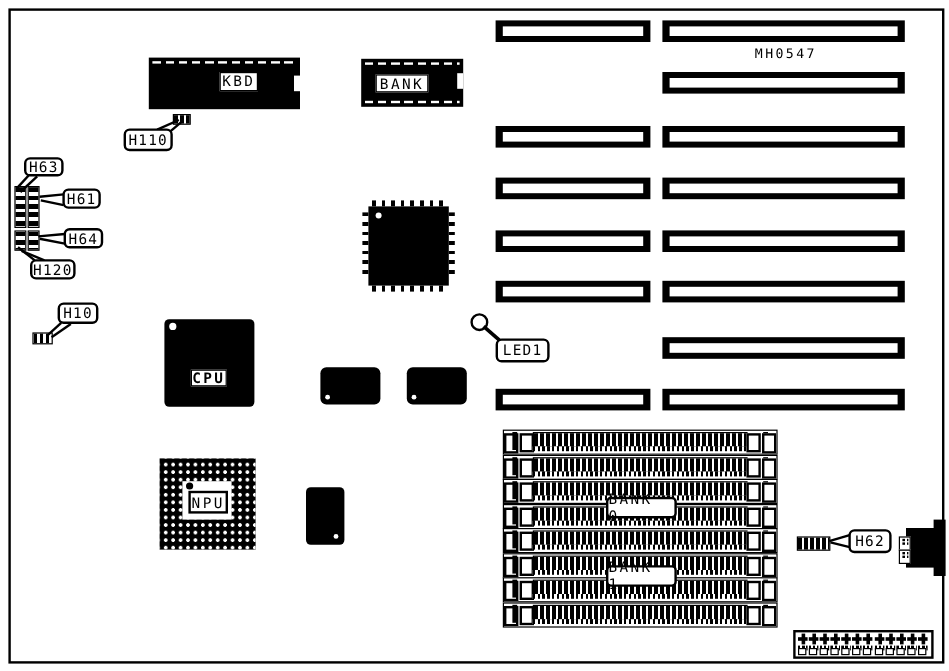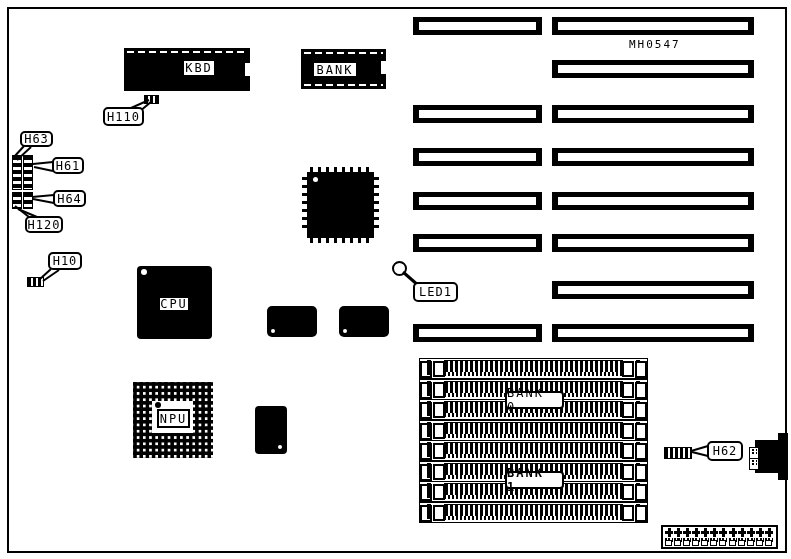--- a/index.html
+++ b/index.html
@@ -132,21 +132,21 @@
   <div class="callout" style="left:25px;top:216px;width:38px;height:17px;">H120</div>
   <div class="callout" style="left:48px;top:252px;width:34px;height:18px;">H10</div>
   <div class="callout" style="left:413px;top:282px;width:45px;height:20px;">LED1</div>
   <div class="callout" style="left:707px;top:441px;width:36px;height:20px;">H62</div>
 
   <div class="led" style="left:392px;top:261px;"></div>
 
   <div class="blkchip" style="left:137px;top:266px;width:75px;height:73px;border-radius:4px;">
     <div class="pin1" style="left:4px;top:3px;width:6px;height:6px;"></div>
   </div>
-  <div class="chip-label" style="left:159px;top:297px;width:30px;height:14px;">CPU</div>
+  <div class="chip-label" style="left:159px;top:308px;width:30px;height:14px;font-weight:bold;">CPU</div>
 
   <div class="qfp-th" style="left:310px;top:167px;width:62px;"></div>
   <div class="qfp-th" style="left:310px;top:238px;width:62px;"></div>
   <div class="qfp-tv" style="left:302px;top:177px;height:56px;"></div>
   <div class="qfp-tv" style="left:374px;top:177px;height:56px;"></div>
   <div class="blkchip" style="left:307px;top:172px;width:67px;height:66px;">
     <div class="pin1" style="left:6px;top:5px;width:5px;height:5px;"></div>
   </div>
 
   <div class="blkchip" style="left:267px;top:306px;width:50px;height:31px;border-radius:5px;">
@@ -285,22 +285,22 @@
         <div class="barL" style="left:7px;"></div>
         <div class="brkL" style="left:13px;"></div>
         <div class="comb"></div>
         <div class="comb2"></div>
         <div class="brkR" style="right:13px;"></div>
         <div class="barR" style="right:7px;"></div>
         <div class="capR" style="right:0;"></div>
       </div>
     </div>
 
-  <div class="bank-label" style="left:505px;top:391px;width:59px;height:18px;">BANK 0</div>
-  <div class="bank-label" style="left:505px;top:471px;width:59px;height:18px;font-weight:bold;">BANK 1</div>
+  <div class="bank-label" style="left:505px;top:414px;width:59px;height:18px;">BANK 0</div>
+  <div class="bank-label" style="left:505px;top:471px;width:59px;height:18px;">BANK 1</div>
 
   <div class="kc" style="left:755px;top:440px;width:26px;height:33px;"></div>
   <div class="kc" style="left:778px;top:433px;width:10px;height:47px;"></div>
   <div class="kc-sub" style="left:749px;top:447px;width:8px;height:10px;">
       <i></i>
       <i></i>
     </div>
   <div class="kc-sub" style="left:749px;top:458px;width:8px;height:10px;">
       <i></i>
       <i></i>

